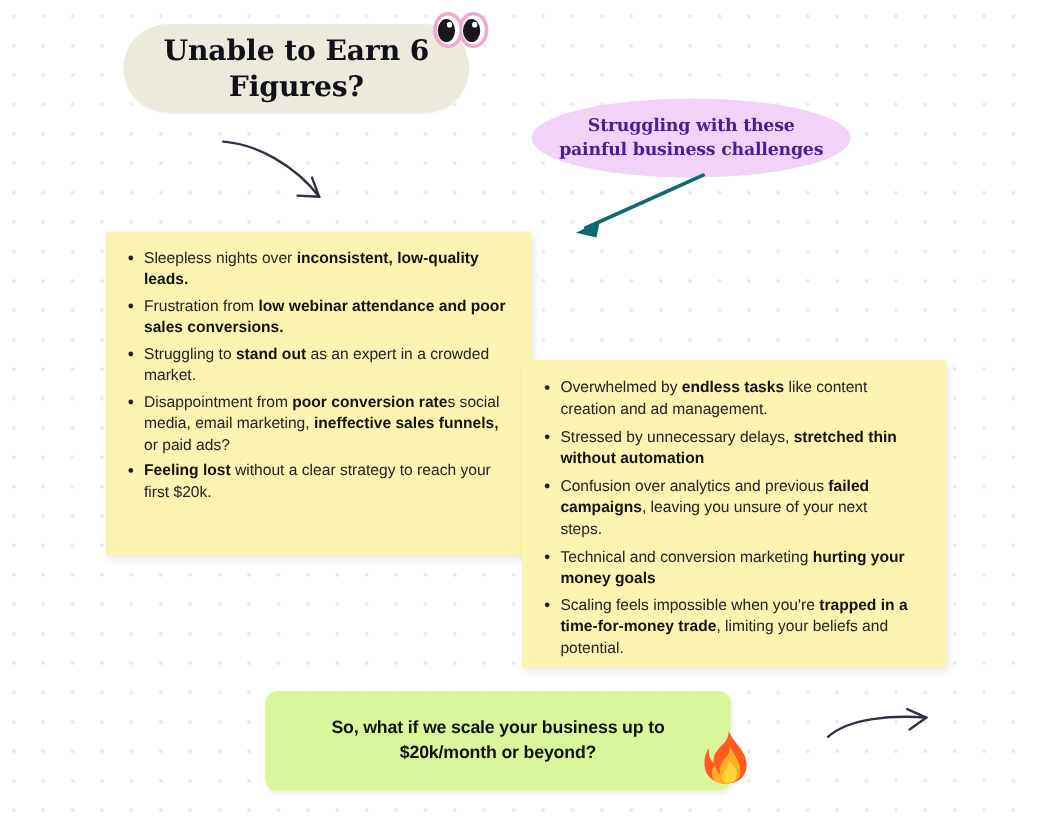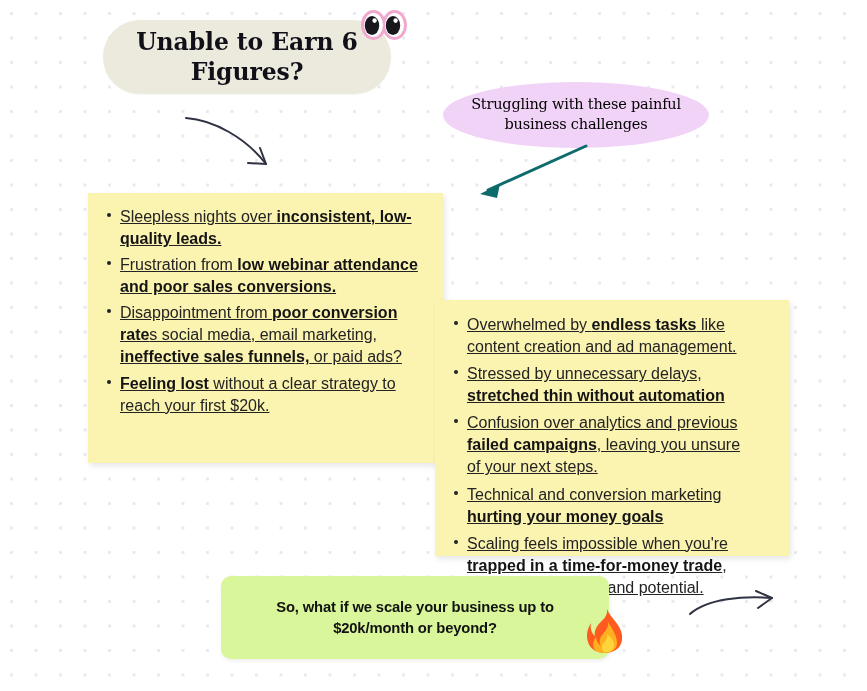--- a/index.html
+++ b/index.html
@@ -66,24 +66,24 @@
     width: 266px;
     height: 66px;
     background: #f2d3f8;
     border-radius: 50%;
     display: flex;
     align-items: center;
     justify-content: center;
   }
   #purple-ellipse .bubble-text {
     font-family: "DejaVu Serif", "Liberation Serif", serif;
-    font-weight: 400;
+    font-weight: 700;
     font-size: 14.5px;
     line-height: 1.35;
-    color: #000000;
+    color: #4c1d95;
     text-align: center;
     padding: 0 22px;
     letter-spacing: -0.2px;
   }
 
   
   .note-card {
     position: absolute;
     background: #fbf3b0;
     box-shadow: 2px 3px 6px rgba(0,0,0,0.10);
@@ -100,25 +100,24 @@
     width: 354px;
     height: 256px;
   }
   .note-card ul {
     margin: 0;
     padding: 14px 16px 14px 32px;
     list-style: none;
   }
   .note-card li {
     position: relative;
-    font-size: 16px;
+    font-size: 13px;
     line-height: 1.38;
     color: #232323;
     margin-bottom: 3px;
-    text-decoration: underline;
   }
   .note-card li::before {
     content: "";
     position: absolute;
     left: -13px;
     top: 7px;
     width: 4px;
     height: 4px;
     background: #232323;
     border-radius: 50%;
@@ -204,20 +203,21 @@
 
   <svg class="arrow-svg" id="arrow-teal" viewBox="0 0 130 68" xmlns="http://www.w3.org/2000/svg">
     <path d="M120,8 L22,52" stroke="#0f6b6b" stroke-width="3" fill="none" stroke-linecap="round"></path>
     <path d="M14,56 L34,46 L31,60 Z" fill="#0f6b6b"></path>
   </svg>
 
   <div class="note-card" id="note-left">
     <ul>
         <li><span>Sleepless nights over </span><b>inconsistent, low-quality leads.</b></li>
         <li><span>Frustration from </span><b>low webinar attendance and poor sales conversions.</b></li>
+        <li><span>Struggling to </span><b>stand out</b><span> as an expert in a crowded market.</span></li>
         <li><span>Disappointment from </span><b>poor conversion rate</b><span>s social media, email marketing, </span><b>ineffective sales funnels,</b><span> or paid ads?</span></li>
         <li><b>Feeling lost</b><span> without a clear strategy to reach your first $20k.</span></li>
       </ul>
   </div>
 
   <div class="note-card" id="note-right">
     <ul>
         <li><span>Overwhelmed by </span><b>endless tasks</b><span> like content creation and ad management.</span></li>
         <li><span>Stressed by unnecessary delays, </span><b>stretched thin without automation</b></li>
         <li><span>Confusion over analytics and previous </span><b>failed campaigns</b><span>, leaving you unsure of your next steps.</span></li>

